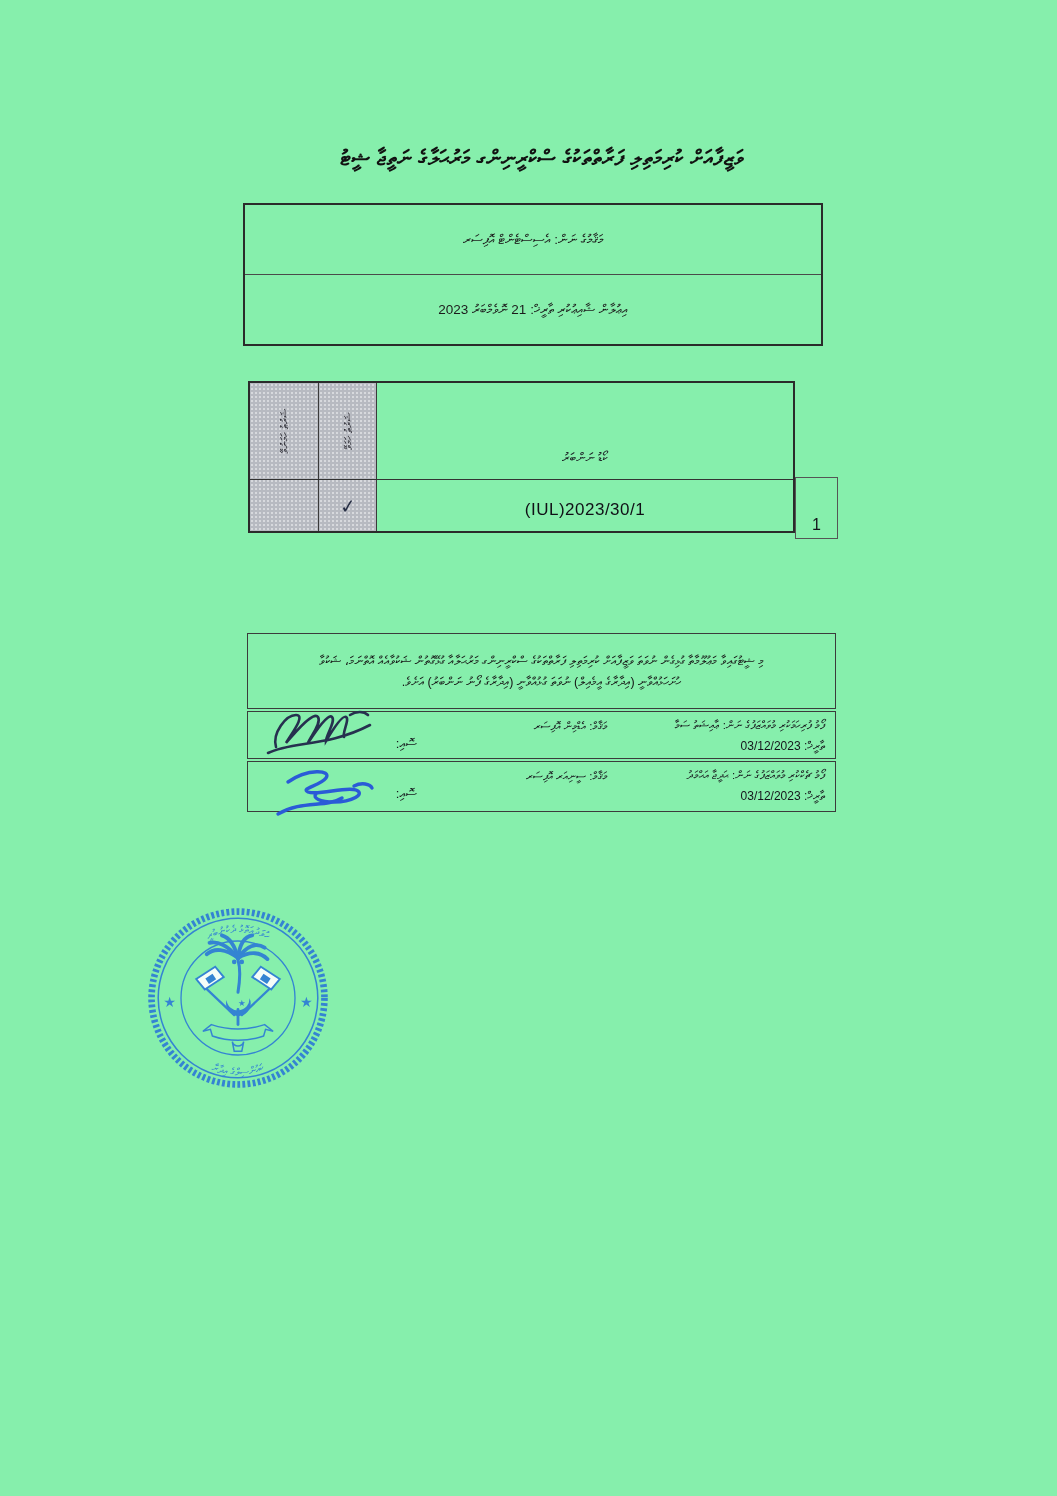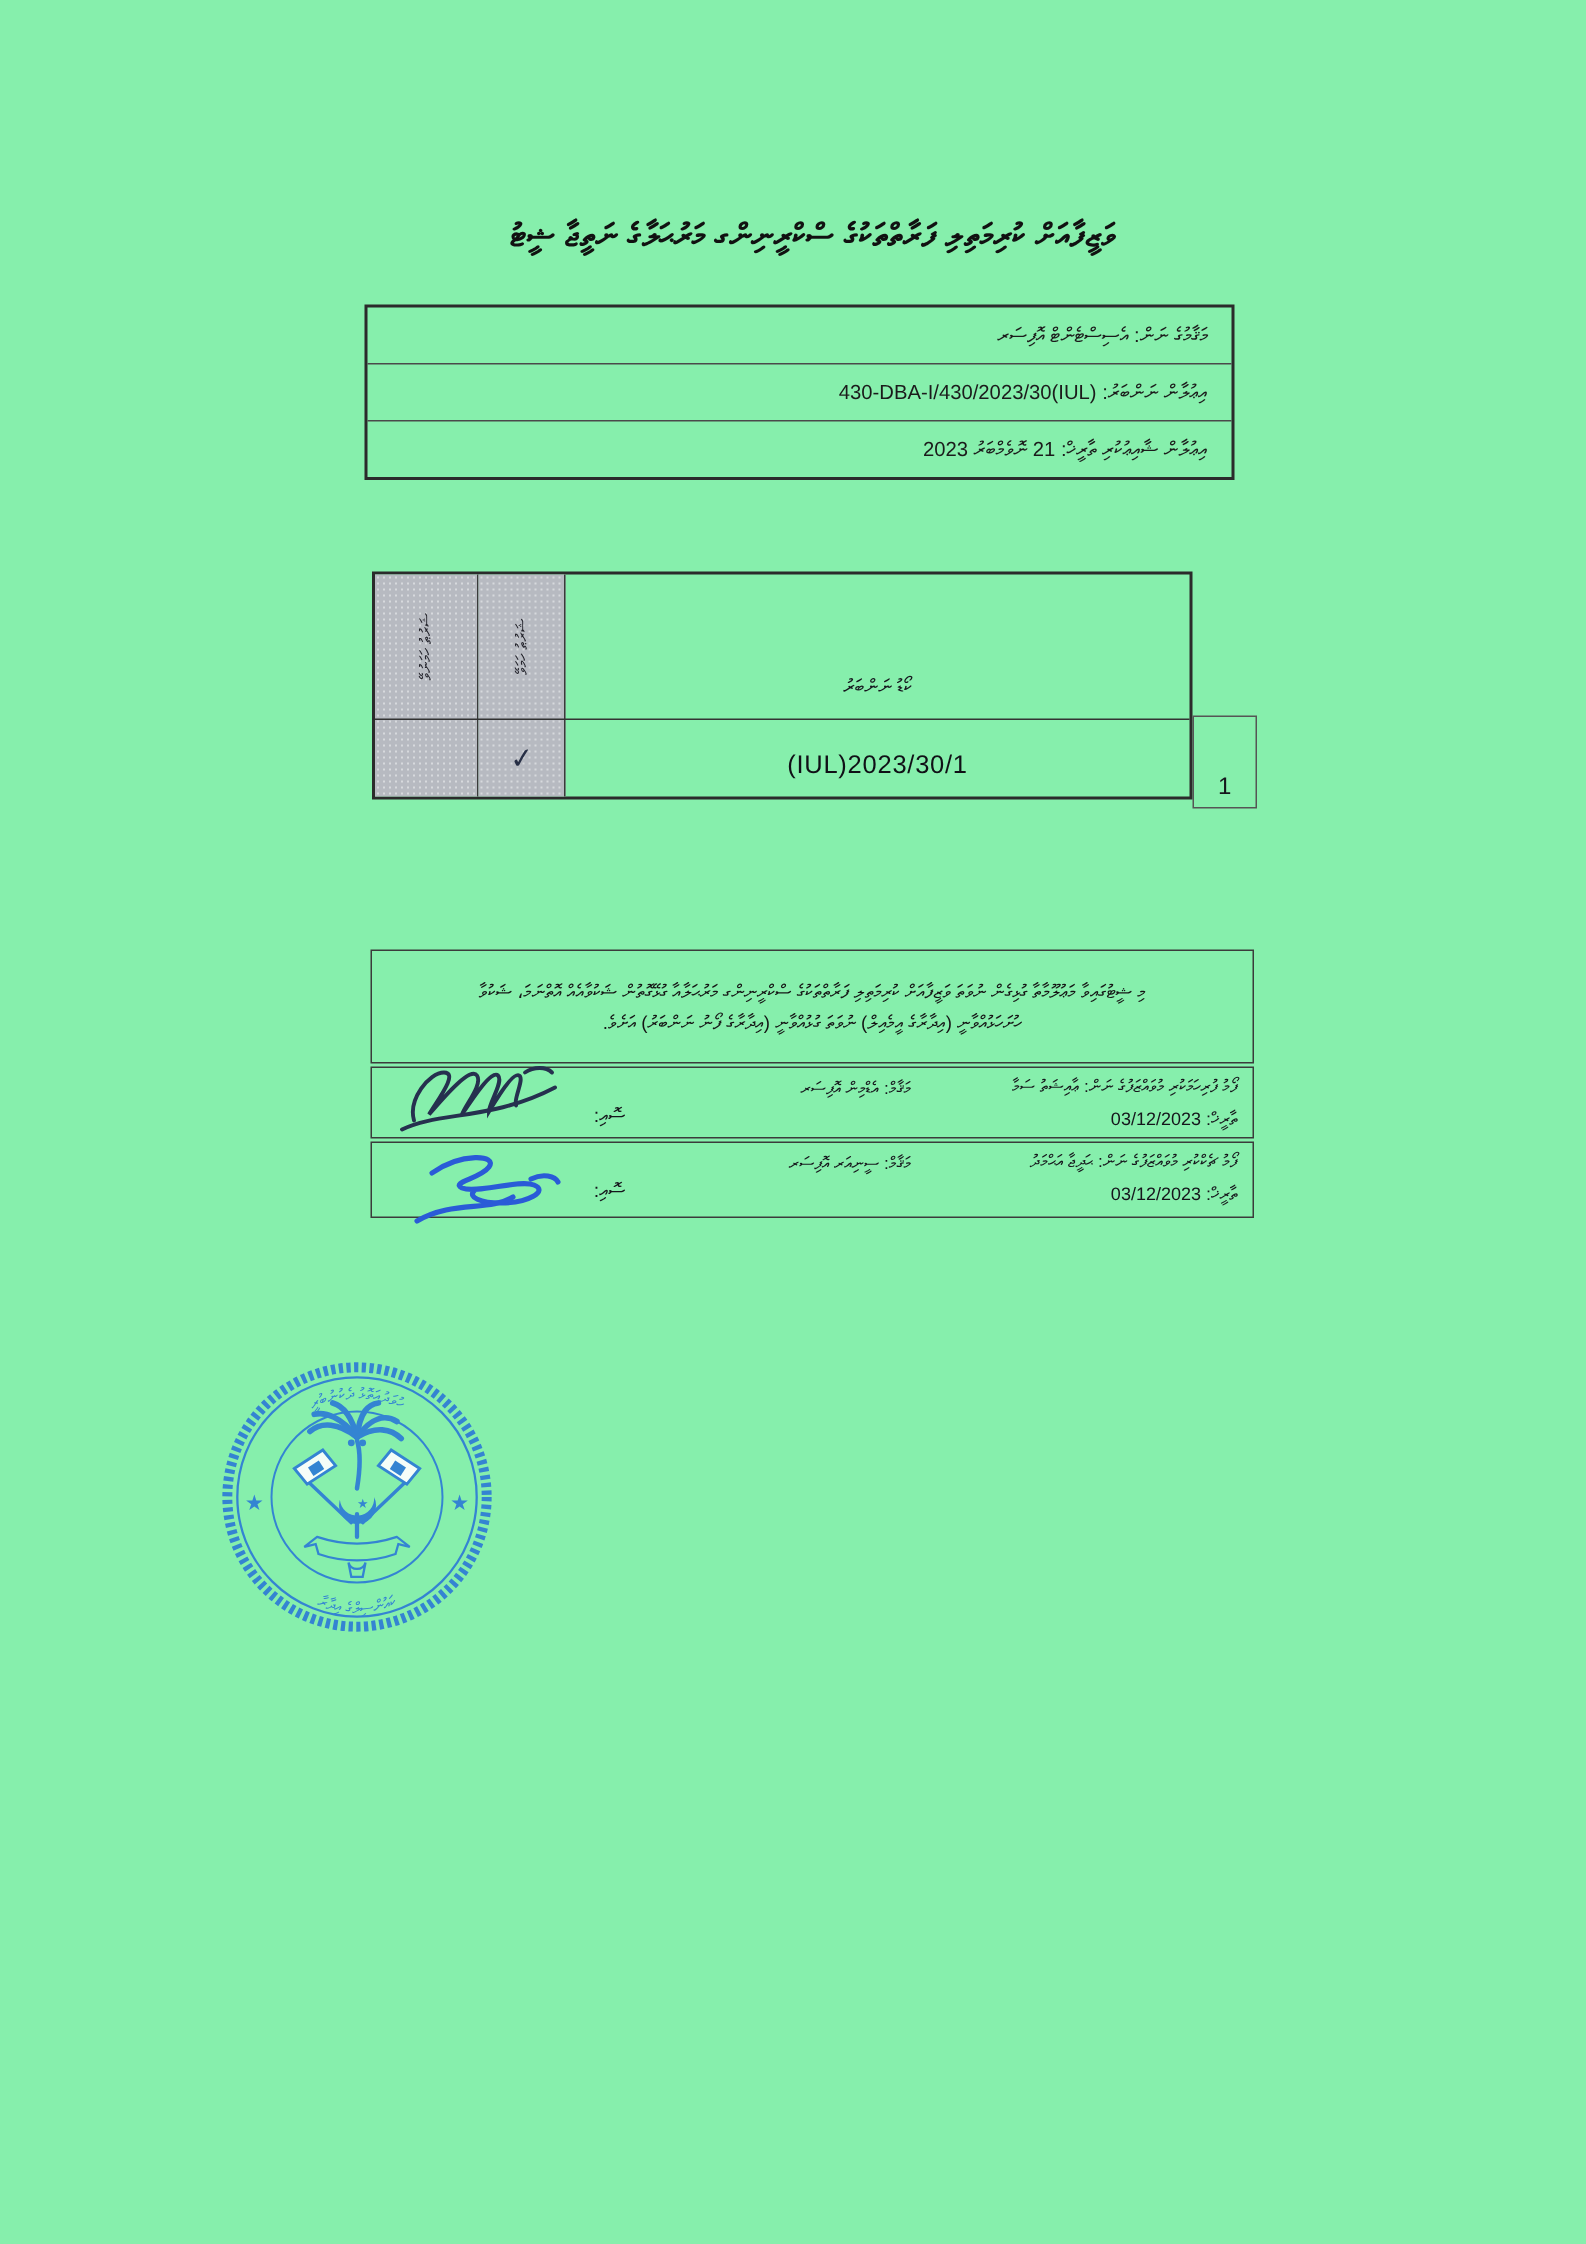--- a/index.html
+++ b/index.html
@@ -10,21 +10,21 @@
   .abs{position:absolute;}
   
   .doc-title{
     left:247px;top:146px;width:590px;text-align:center;direction:rtl;
     font-size:21px;font-weight:bold;letter-spacing:0.5px;color:#111;
   }
   
   .info-table{left:243px;top:203px;width:576px;border:2px solid #2b2b2b;border-top-width:2px;}
   .info-row{
     height:37px;border-top:1px solid #4a4a4a;direction:rtl;display:flex;align-items:center;
-    padding:0 16px;font-size:13.5px;color:#1b1b1b;justify-content:flex-start;
+    padding:16px 16px;font-size:13.5px;color:#1b1b1b;justify-content:center;
   }
   .info-row:first-child{border-top:none;}
   
   .scr-wrap{left:248px;top:381px;width:547px;height:152px;border:2px solid #2b2b2b;box-sizing:border-box;}
   .scr-col{position:absolute;top:0;bottom:0;background:#b7bac1;border-left:1px solid #3a3a3a;box-sizing:border-box;
     background-image:radial-gradient(rgba(255,255,255,.45) 1px, transparent 1px);background-size:4px 4px;}
   .scr-col1{left:0;width:69px;border-left:none;border-right:1px solid #3a3a3a;}
   .scr-col2{left:69px;width:58px;border-right:1px solid #3a3a3a;border-left:none;}
   .scr-header-sep{position:absolute;left:0;right:0;top:96px;border-top:1.5px solid #333;}
   .rot-label{
@@ -70,23 +70,20 @@
 </head>
 <body>
 
 <div class="page">
 
   <div class="abs doc-title">ވަޒީފާއަށް ކުރިމަތިލި ފަރާތްތަކުގެ ސްކްރީނިންގ މަރުޙަލާގެ ނަތީޖާ ޝީޓު</div>
 
   <div class="abs info-table">
     <div class="info-row">
       <span>މަޤާމުގެ ނަން: އެސިސްޓެންޓް އޮފިސަރ</span>
-    </div>
-    <div class="info-row">
-      <span>އިޢުލާން ނަންބަރު: (IUL)430-DBA-I/430/2023/30</span>
     </div>
     <div class="info-row">
       <span>އިޢުލާން ޝާއިޢުކުރި ތާރީޚް: 21 ނޮވެމްބަރު 2023</span>
     </div>
   </div>
 
   <div class="abs scr-wrap">
     <div class="scr-col scr-col1">
       <span class="rot-label">ޝަރުޠު ހަމަނުވޭ</span>
     </div>

